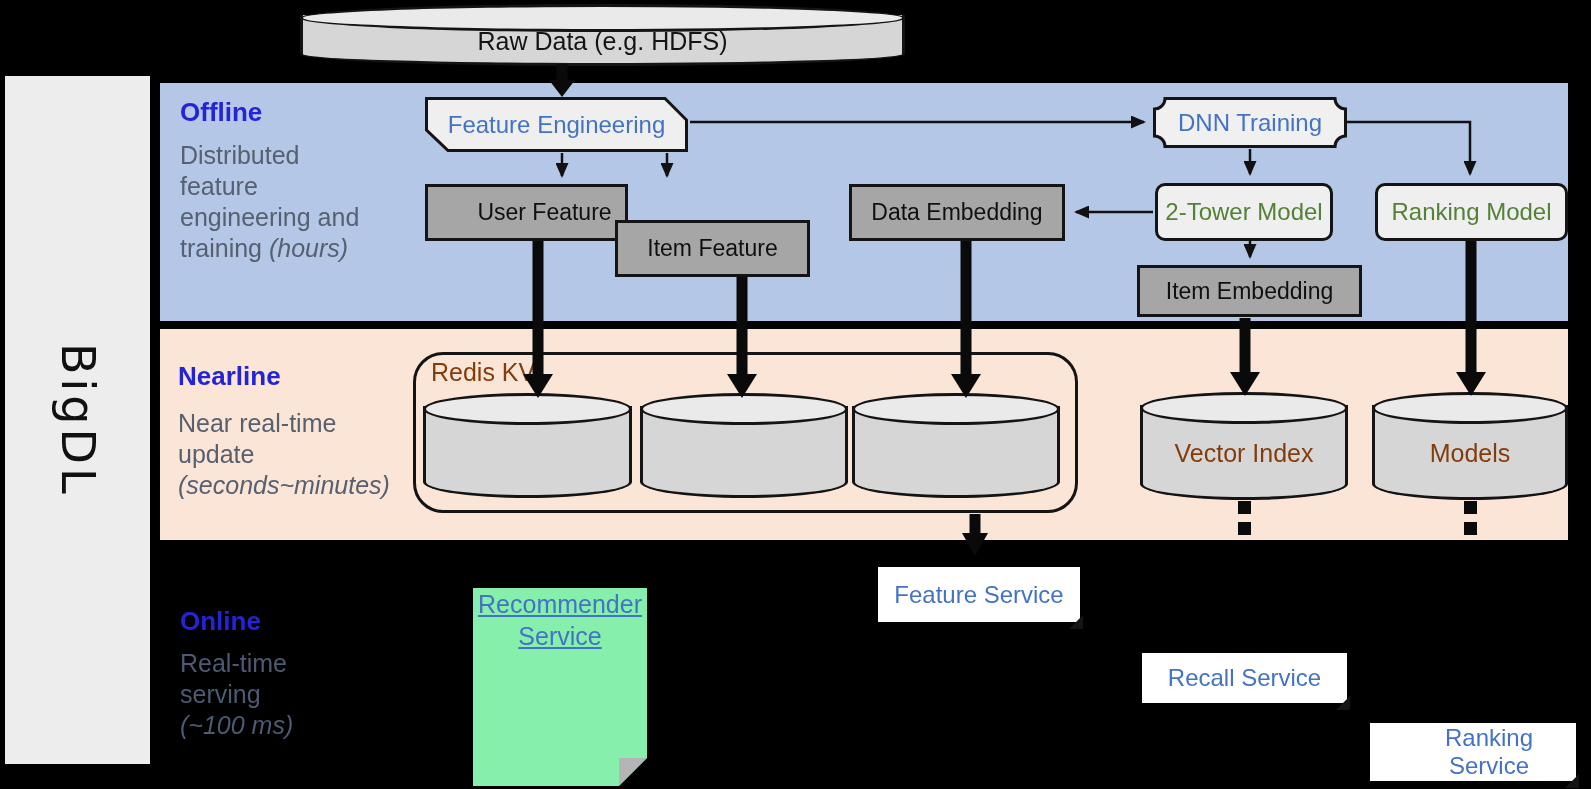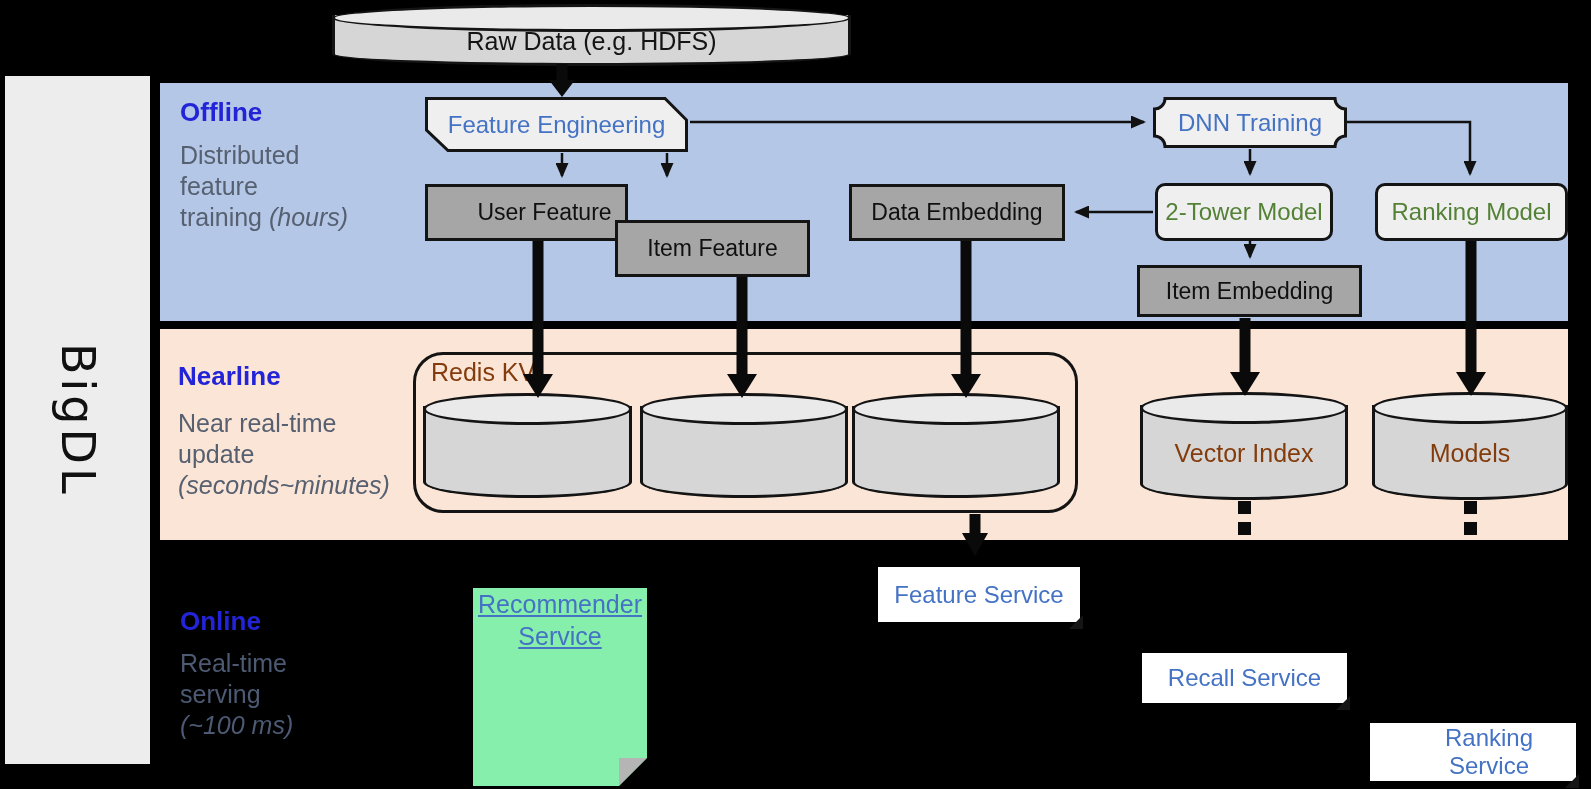--- a/index.html
+++ b/index.html
@@ -98,28 +98,29 @@
 
 <div id="canvas">
 
   <div class="abs band-offline" style="left:160px; top:83px;  width:1408px; height:238px;"></div>
   <div class="abs band-nearline" style="left:160px; top:329px; width:1408px; height:211px;"></div>
 
   <div class="abs brand-bar" style="left:5px; top:76px; width:145px; height:688px;">
     <div class="brand-text">BigDL</div>
   </div>
 
-  <div class="abs cyl flat" style="left:300px; top:15px; width:519px; height:51px;margin-left:32px;">
+  <div class="abs cyl flat" style="left:300px; top:15px; width:605px; height:51px;">
     <div class="raw-label">Raw Data (e.g. HDFS)</div>
   </div>
 
   <div class="abs sec-head" style="left:180px; top:97px;">Offline</div>
   <div class="abs sec-desc" style="left:180px; top:140px; width:250px;">
     <span style="display:block">Distributed</span>
     <span style="display:block">feature</span>
+    <span style="display:block">engineering and</span>
     <span style="display:block"><span>training </span><span class="it">(hours)</span></span>
   </div>
 
   <div class="abs redis-rect" style="left:413px; top:352px; width:665px; height:161px;"></div>
   <div class="abs redis-label" style="left:431px; top:358px;">Redis KV</div>
   <div class="abs cyl" style="left:423px; top:406px; width:209px; height:92px;"></div>
   <div class="abs cyl" style="left:640px; top:406px; width:208px; height:92px;"></div>
   <div class="abs cyl" style="left:852px; top:406px; width:208px; height:92px;"></div>
   <div class="abs cyl" style="left:1140px; top:405px; width:208px; height:95px;">
     <div class="cyl-label">Vector Index</div>

